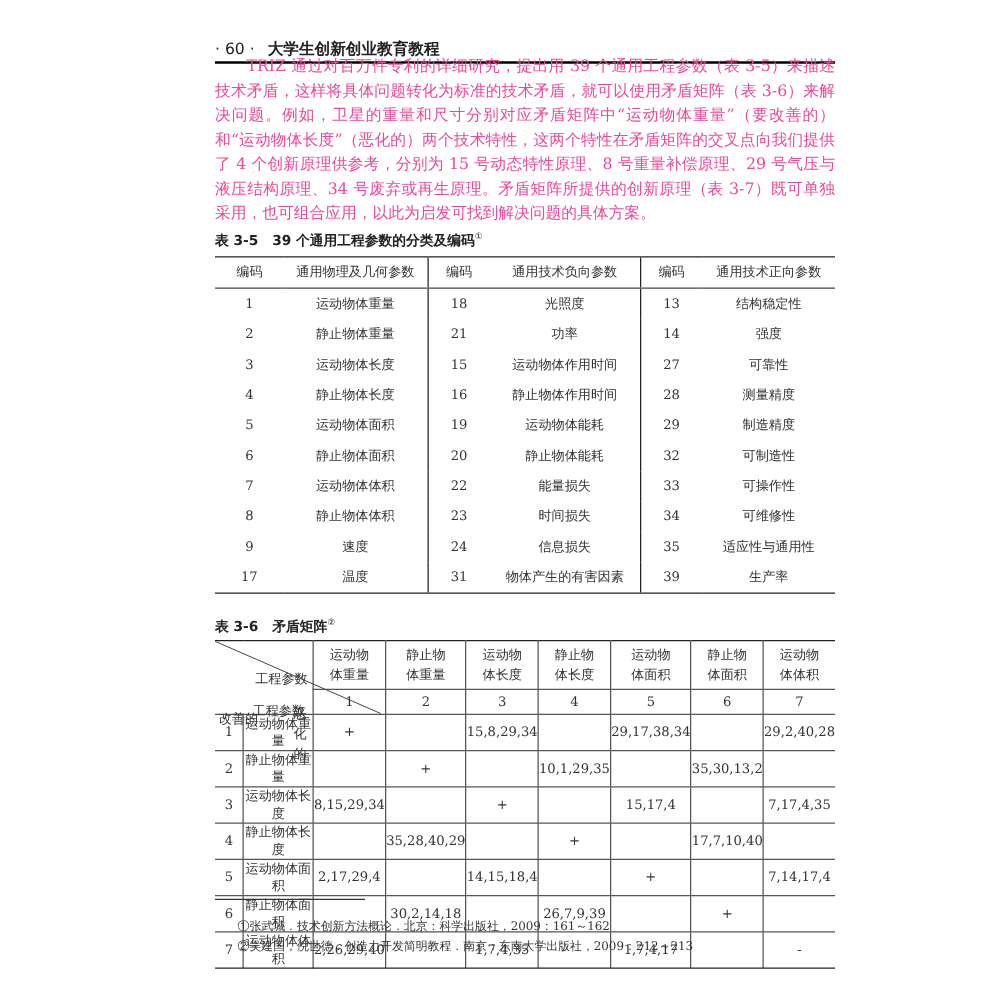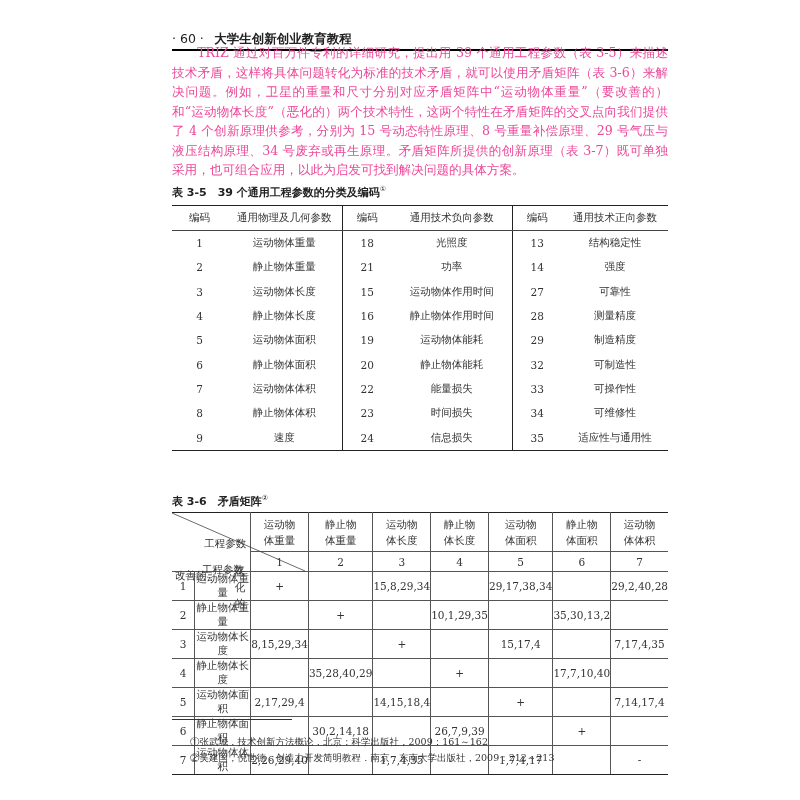--- a/index.html
+++ b/index.html
@@ -144,20 +144,28 @@
         <td class="sep">34</td>
         <td>可维修性</td>
       </tr>
       <tr>
         <td>9</td>
         <td>速度</td>
         <td class="sep">24</td>
         <td>信息损失</td>
         <td class="sep">35</td>
         <td>适应性与通用性</td>
+      </tr>
+      <tr>
+        <td>17</td>
+        <td>温度</td>
+        <td class="sep">31</td>
+        <td>物体产生的有害因素</td>
+        <td class="sep">39</td>
+        <td>生产率</td>
       </tr>
     </tbody>
 </table>
 
 <div class="caption" style="top:494px;">
   <span>表 3-6　矛盾矩阵</span><sup>②</sup>
 </div>
 
 <table class="t36">
   <colgroup>

